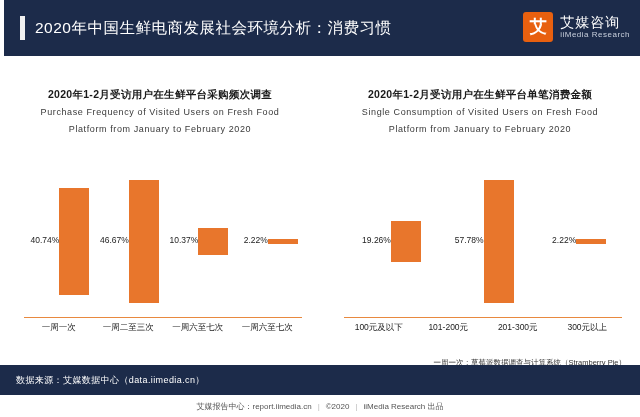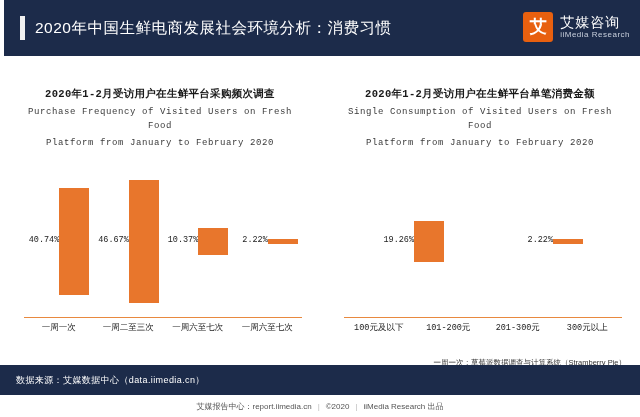--- a/index.html
+++ b/index.html
@@ -87,21 +87,20 @@
     left: 0; top: 56px;
     width: 640px;
     height: 300px;
     display: flex;
   }
   .chart-panel {
     width: 320px;
     height: 300px;
     position: relative;
     box-sizing: border-box;
-    font-family: Liberation Mono, monospace;
   }
   .chart-titles {
     text-align: center;
     padding-top: 30px;
   }
   .chart-title-cn {
     font-size: 10.5px;
     color: #1a1a1a;
     font-weight: bold;
     line-height: 16px;
@@ -273,20 +272,24 @@
         <div class="chart-title-en">Single Consumption of Visited Users on Fresh Food</div>
         <div class="chart-title-en">Platform from January to February 2020</div>
       </div>
       <div class="plot">
         <div class="bars">
           <div class="bar-group">
             <div class="bar-value">19.26%</div>
             <div class="bar" style="height: 41px; background: rgb(232, 118, 44);"></div>
           </div>
           <div class="bar-group">
+            <div class="bar-value">57.78%</div>
+            <div class="bar" style="height: 123px; background: rgb(232, 118, 44);"></div>
+          </div>
+          <div class="bar-group">
             <div class="bar-value">2.22%</div>
             <div class="bar" style="height: 4.7px; background: rgb(232, 118, 44);"></div>
           </div>
         </div>
         <div class="axis-line"></div>
       </div>
       <div class="x-labels">
         <div class="x-label">100元及以下</div>
         <div class="x-label">101-200元</div>
         <div class="x-label">201-300元</div>

